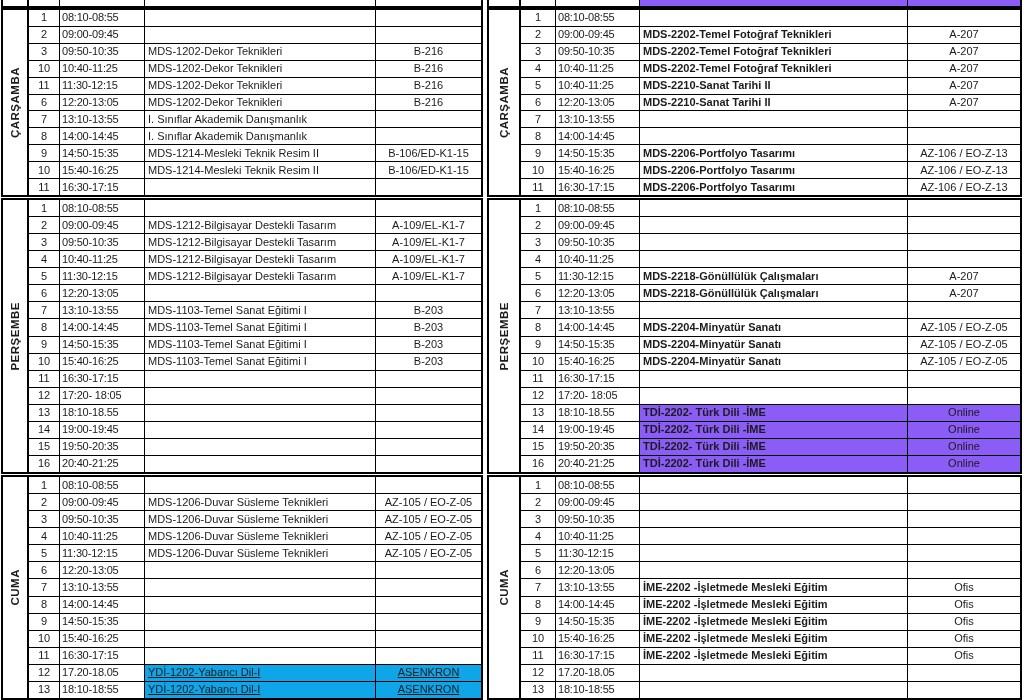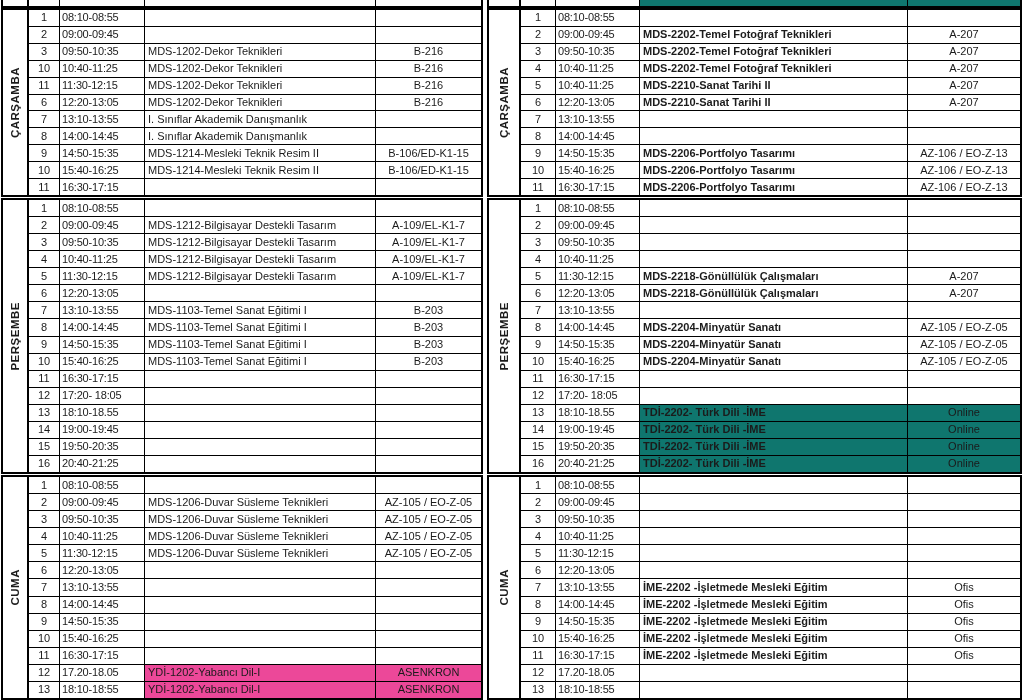--- a/index.html
+++ b/index.html
@@ -52,22 +52,22 @@
   .c-num{flex:none;justify-content:center;}
   .t0 .c-num{width:30px;}
   .t1 .c-num{width:34px;}
   .c-time{flex:none;padding-left:2px;letter-spacing:-0.2px;}
   .t0 .c-time{width:85px;}
   .t1 .c-time{width:84px;}
   .c-course{flex:none;padding-left:3px;}
   .t0 .c-course{width:231px;}
   .t1 .c-course{width:268px;font-weight:bold;}
   .c-room{flex:1;justify-content:center;min-width:0;}
-  .hl-yellow{background:#ec4899;}
-  .hl-cyan{background:#0f766e;}
+  .hl-yellow{background:#0ea5e9;text-decoration:underline;}
+  .hl-cyan{background:#8b5cf6;}
   .partial .row{border-top:none;}
   .partial{border-top:none;}
 </style>
 </head>
 <body>
 
 <div class="page">
   <div class="tbl t0">
       <div class="section partial" style="top: 0px; height: 8px;">
         <div class="label-cell"></div>

